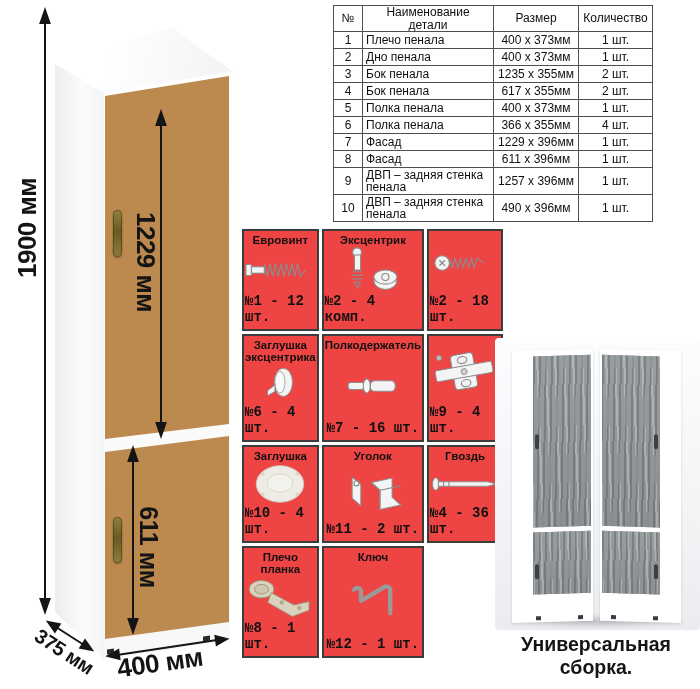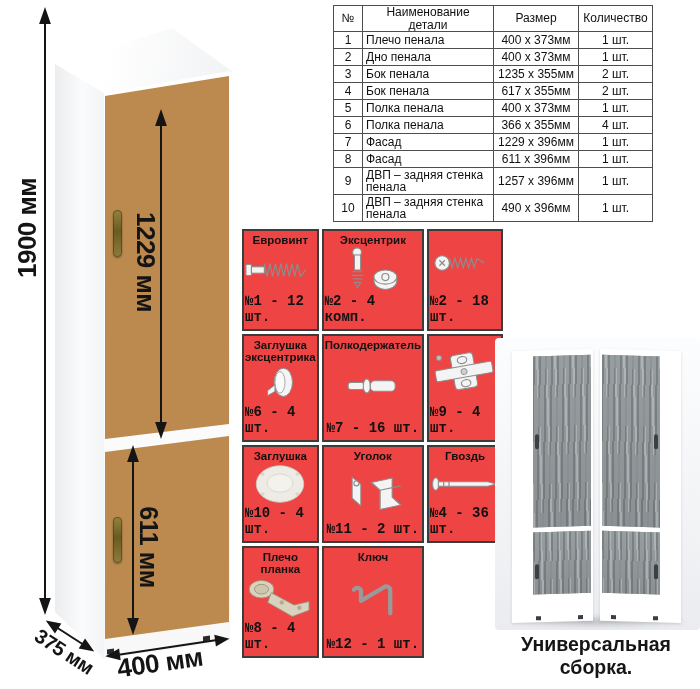--- a/index.html
+++ b/index.html
@@ -332,21 +332,21 @@
       <div class="hwtitle">Плечо планка</div>
       <div class="hwicon">
         <svg viewBox="0 0 76 50" width="68" height="44">
             <ellipse cx="17" cy="15" rx="14" ry="10" fill="#d9d2bf" stroke="#9a9274"></ellipse>
             <ellipse cx="17" cy="15" rx="8" ry="5.5" fill="#cfc6ae" stroke="#9a9274"></ellipse>
             <path d="M28 19 L54 33 L71 29 L71 39 L52 46 L24 30 z" fill="#d9d2bf" stroke="#9a9274"></path>
             <circle cx="60" cy="36" r="2.5" fill="#b5ac8e"></circle>
             <circle cx="40" cy="30" r="2.5" fill="#b5ac8e"></circle>
           </svg>
       </div>
-      <div class="hwcount">№8 - 4 шт.</div>
+      <div class="hwcount">№8 - 1 шт.</div>
     </div>
 
     <div class="hwcell">
       <div class="hwtitle">Ключ</div>
       <div class="hwicon">
         <svg viewBox="0 0 72 50" width="62" height="44">
             <path d="M14 13 a4.5 4.5 0 0 1 8 1 v12 l27 -16 a4.5 4.5 0 0 1 7 3.5 v27" fill="none" stroke="#9a9a9a" stroke-width="5" stroke-linecap="round" stroke-linejoin="round"></path>
           </svg>
       </div>
       <div class="hwcount">№12 - 1 шт.</div>

